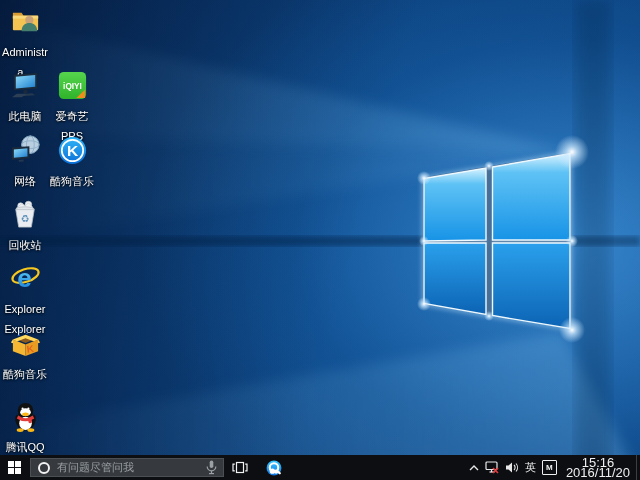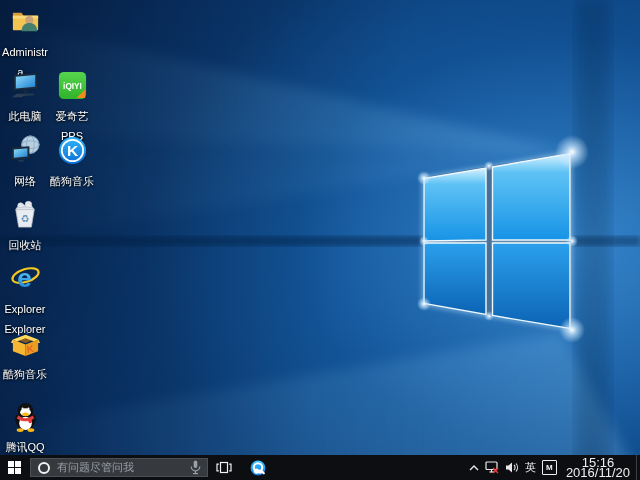--- a/index.html
+++ b/index.html
@@ -19,21 +19,21 @@
   .desktop-icon{position:absolute;width:46px;text-align:center;}
   .desktop-icon .ico{width:33px;height:33px;margin:0 auto;display:block;}
   .desktop-icon .lbl{margin-top:4px;font-size:11px;line-height:20px;color:#fff;
     text-shadow:0 1px 2px rgba(0,0,0,.9),0 0 3px rgba(0,0,0,.65);word-wrap:break-word;}
 
   
   .taskbar{position:absolute;left:0;bottom:0;width:640px;height:25px;background:#0c0e12;
     display:flex;align-items:center;z-index:5;}
   .tb-btn{height:25px;display:flex;align-items:center;justify-content:center;}
   .start-btn{width:28px;}
-  .search-box{width:178px;height:19px;margin-left:2px;background:#36393d;border:1px solid #4b5055;
+  .search-box{width:194px;height:19px;margin-left:2px;background:#36393d;border:1px solid #4b5055;
     display:flex;align-items:center;padding:0 6px;box-sizing:border-box;gap:6px;}
   .search-text{font-size:11px;color:#9aa0a6;white-space:nowrap;flex:1;}
   .taskview-btn{width:32px;}
   .qq-tb-btn{width:36px;}
   .tb-spacer{flex:1;}
   .tray{display:flex;align-items:center;height:25px;}
   .tray-item{height:25px;display:flex;align-items:center;justify-content:center;padding:0 3px;}
   .lang-ind{font-size:11px;color:#f0f0f0;}
   .ime-badge{width:13px;height:13px;border:1.5px solid #f0f0f0;border-radius:1px;
     display:flex;align-items:center;justify-content:center;font-size:8px;font-weight:bold;color:#f0f0f0;}

